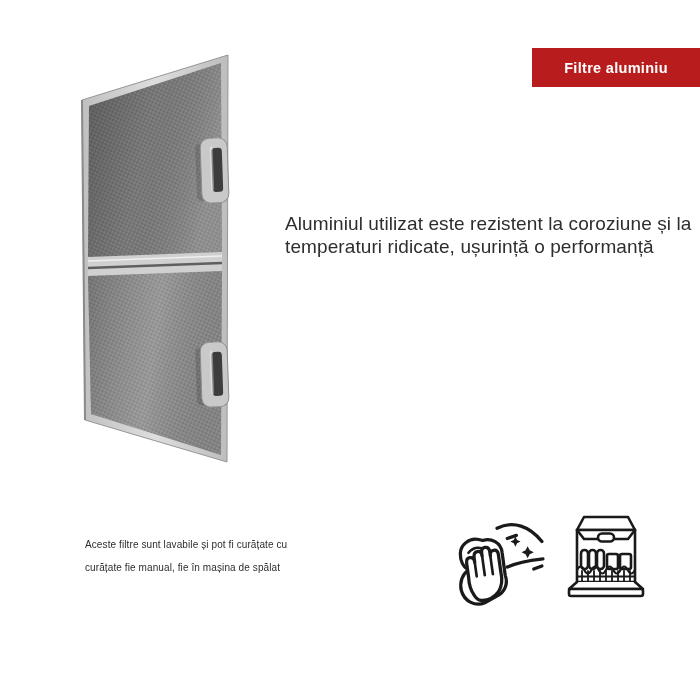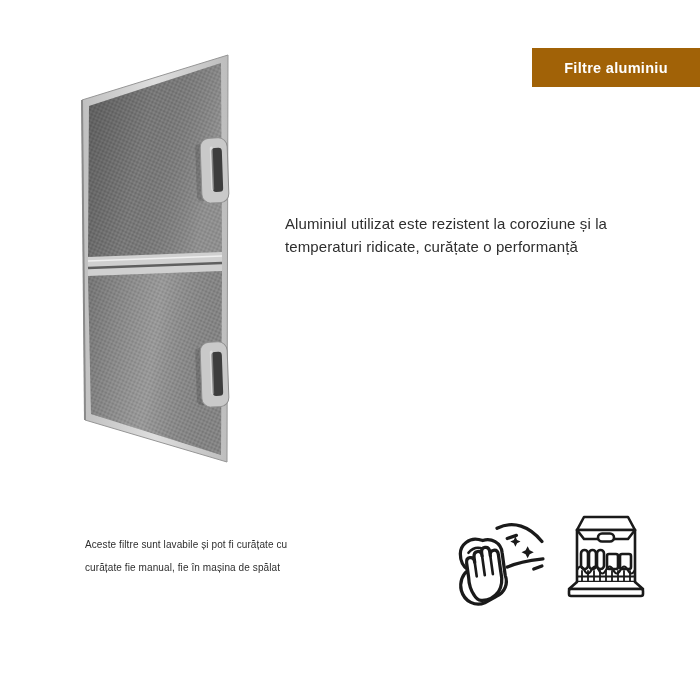--- a/index.html
+++ b/index.html
@@ -6,34 +6,34 @@
   .canvas{
     position:relative;width:700px;height:700px;background:#ffffff;overflow:hidden;
     font-family:"Liberation Sans", sans-serif;
   }
   .badge{
     position:absolute;left:532px;top:48px;width:168px;height:39px;
     display:flex;align-items:center;justify-content:center;
     font-size:14.5px;font-weight:600;letter-spacing:.3px;
   }
   .figure{position:absolute;left:55px;top:40px;width:200px;height:440px;}
-  .para{position:absolute;font-size:15px;line-height:23px;letter-spacing:.1px;}
+  .para{position:absolute;font-size:19px;line-height:23px;letter-spacing:.1px;}
   .para div{white-space:nowrap;}
   .para-top{left:285px;top:212px;}
   .para-bottom{left:85px;top:533px;font-size:10px;}
   .icon{position:absolute;}
   .icon-hand{left:444px;top:514px;width:102px;height:102px;}
   .icon-dish{left:556px;top:508px;width:100px;height:102px;}
 </style>
 </head>
 <body>
 
 <div class="canvas">
 
-  <div class="badge" style="background:#a16207;color:#ffffff;">Filtre aluminiu</div>
+  <div class="badge" style="background:#b91c1c;color:#ffffff;">Filtre aluminiu</div>
 
   <div class="figure">
     <svg viewBox="0 0 200 440" width="200" height="440">
       <defs>
         <linearGradient id="frameG" x1="0" y1="0" x2="1" y2="0">
           <stop offset="0" stop-color="#c0c0c0"></stop>
           <stop offset="0.5" stop-color="#dedede"></stop>
           <stop offset="1" stop-color="#bdbdbd"></stop>
         </linearGradient>
         <pattern id="meshDots" width="3.6" height="3.6" patternUnits="userSpaceOnUse" patternTransform="rotate(24)">
@@ -78,21 +78,21 @@
         <rect x="141" y="307" width="10" height="58" rx="5" fill="#000000" opacity="0.14"></rect>
         <rect x="146" y="302" width="27" height="65" rx="9" stroke="#8e8e8e" stroke-width="1" fill="#c9c9c9"></rect>
         <rect x="157" y="312" width="10.5" height="44" rx="3.5" fill="#3d3d3d"></rect>
         <rect x="155.5" y="310.5" width="3" height="44" rx="1.5" fill="#ffffff" opacity="0.35"></rect>
       </g>
     </svg>
   </div>
 
   <div class="para para-top" style="color:#2e2e2e;">
     <div>Aluminiul utilizat este rezistent la coroziune și la</div>
-    <div>temperaturi ridicate, curățate o performanță</div>
+    <div>temperaturi ridicate, ușurință o performanță</div>
   </div>
 
   <div class="para para-bottom" style="color:#2e2e2e;">
     <div>Aceste filtre sunt lavabile și pot fi curățate cu</div>
     <div>curățate fie manual, fie în mașina de spălat</div>
   </div>
 
   <div class="icon icon-hand">
     <svg viewBox="0 0 100 100" width="102" height="102" fill="none" stroke="#1a1a1a" stroke-width="3.2" stroke-linecap="round" stroke-linejoin="round">
 

